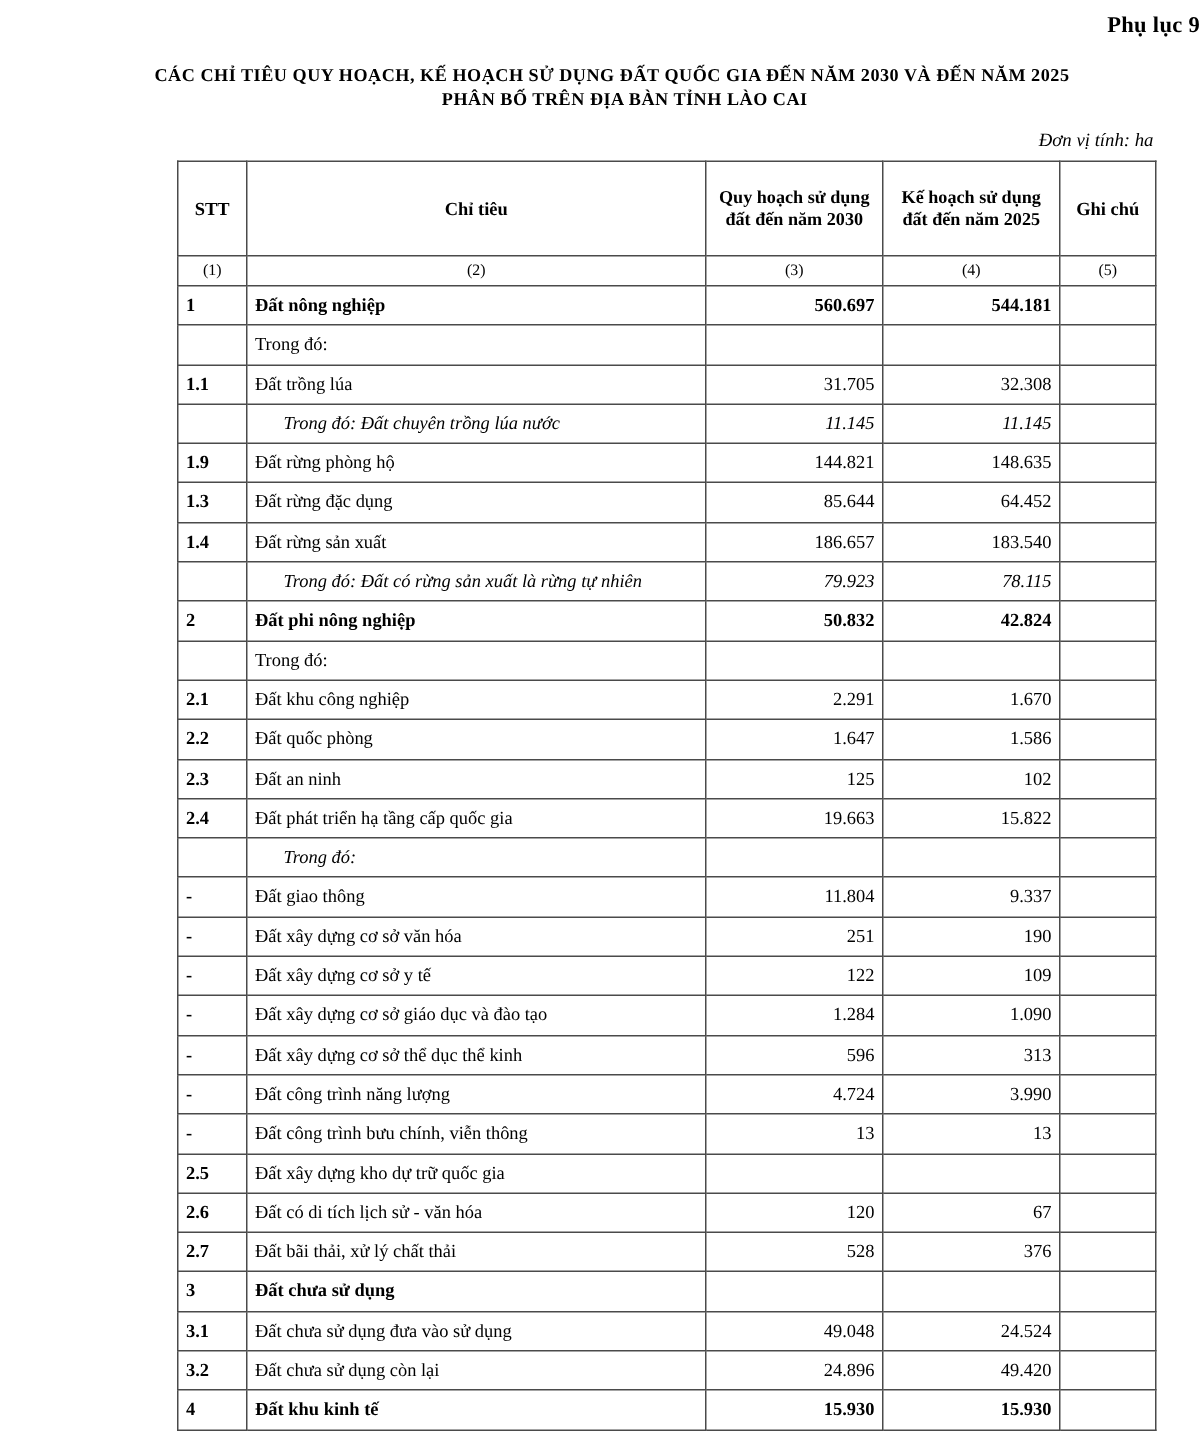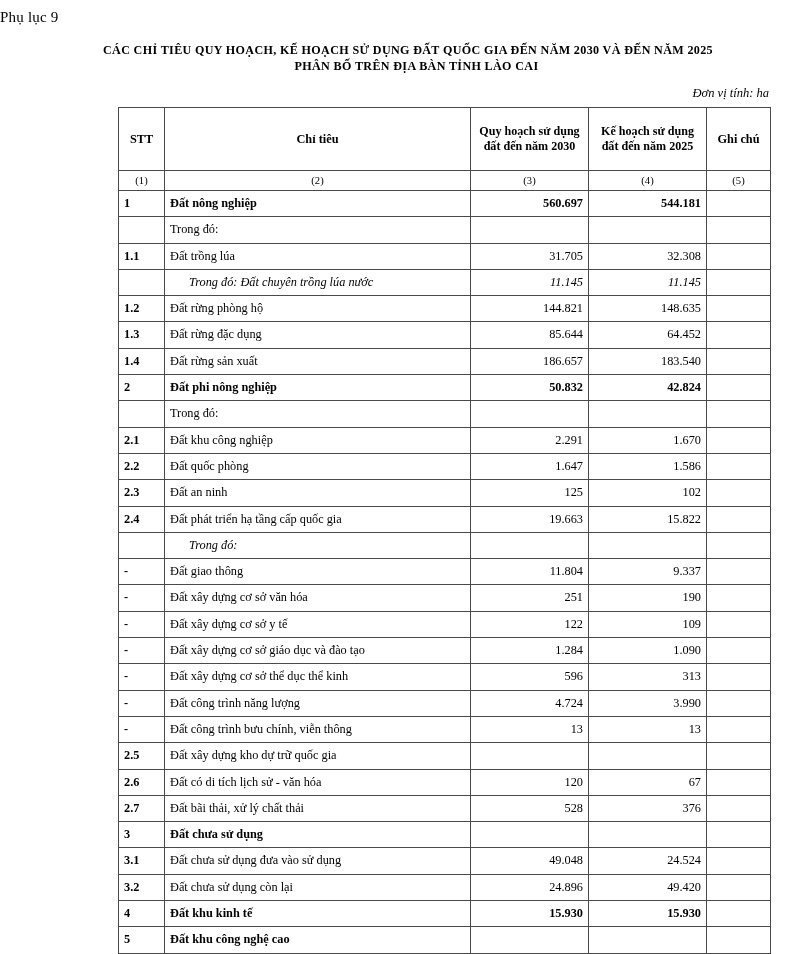--- a/index.html
+++ b/index.html
@@ -17,22 +17,22 @@
   }
   .page {
     width: 800px;
     height: 954px;
     position: relative;
     box-sizing: border-box;
   }
 
   
   .doc-title {
-    text-align: left;
-    font-weight: normal;
+    text-align: right;
+    font-weight: bold;
     font-size: 15px;
     letter-spacing: 0.2px;
     margin-top: 9px;
   }
   .title-block {
     margin-top: 16px;
     text-align: center;
   }
   .title-main,
   .title-sub {
@@ -179,40 +179,47 @@
             <td class="note"></td>
           </tr>
           <tr class="ital">
             <td class="stt"></td>
             <td class="item">Trong đó: Đất chuyên trồng lúa nước</td>
             <td class="num">11.145</td>
             <td class="num">11.145</td>
             <td class="note"></td>
           </tr>
           <tr>
-            <td class="stt">1.2</td>
+            <td class="stt">1.9</td>
             <td class="item">Đất rừng phòng hộ</td>
             <td class="num">144.821</td>
             <td class="num">148.635</td>
             <td class="note"></td>
           </tr>
           <tr>
             <td class="stt">1.3</td>
             <td class="item">Đất rừng đặc dụng</td>
             <td class="num">85.644</td>
             <td class="num">64.452</td>
             <td class="note"></td>
           </tr>
           <tr>
             <td class="stt">1.4</td>
             <td class="item">Đất rừng sản xuất</td>
             <td class="num">186.657</td>
             <td class="num">183.540</td>
             <td class="note"></td>
           </tr>
+          <tr class="ital">
+            <td class="stt"></td>
+            <td class="item">Trong đó: Đất có rừng sản xuất là rừng tự nhiên</td>
+            <td class="num">79.923</td>
+            <td class="num">78.115</td>
+            <td class="note"></td>
+          </tr>
           <tr class="bold sec-top">
             <td class="stt">2</td>
             <td class="item">Đất phi nông nghiệp</td>
             <td class="num">50.832</td>
             <td class="num">42.824</td>
             <td class="note"></td>
           </tr>
           <tr>
             <td class="stt"></td>
             <td class="item">Trong đó:</td>

